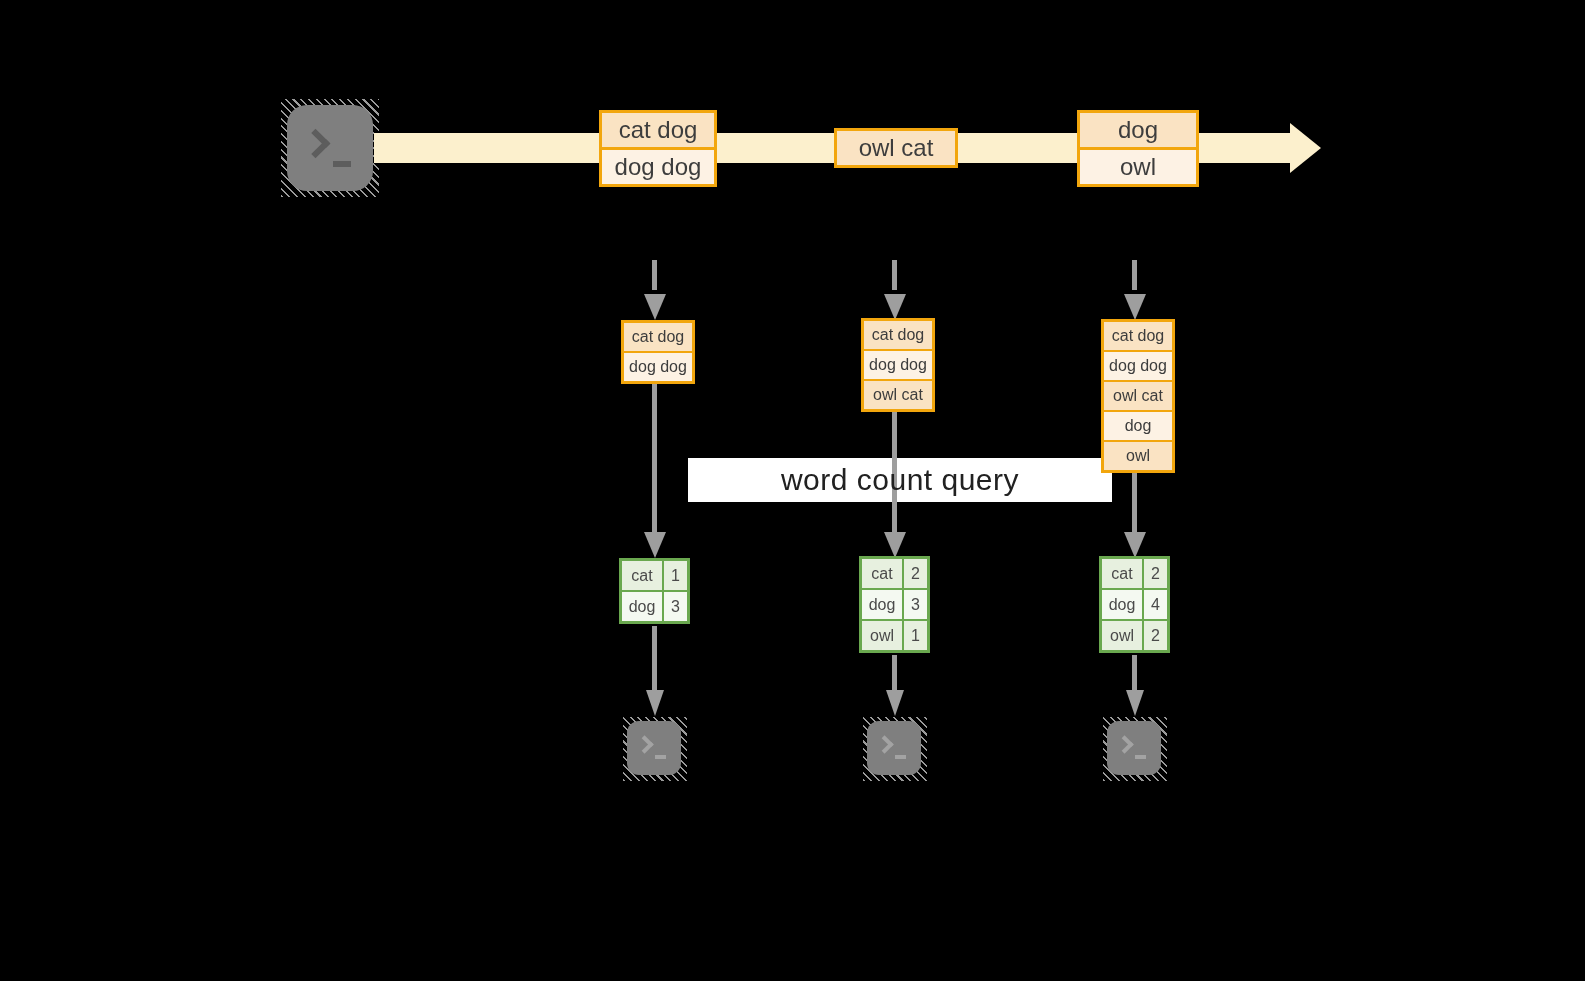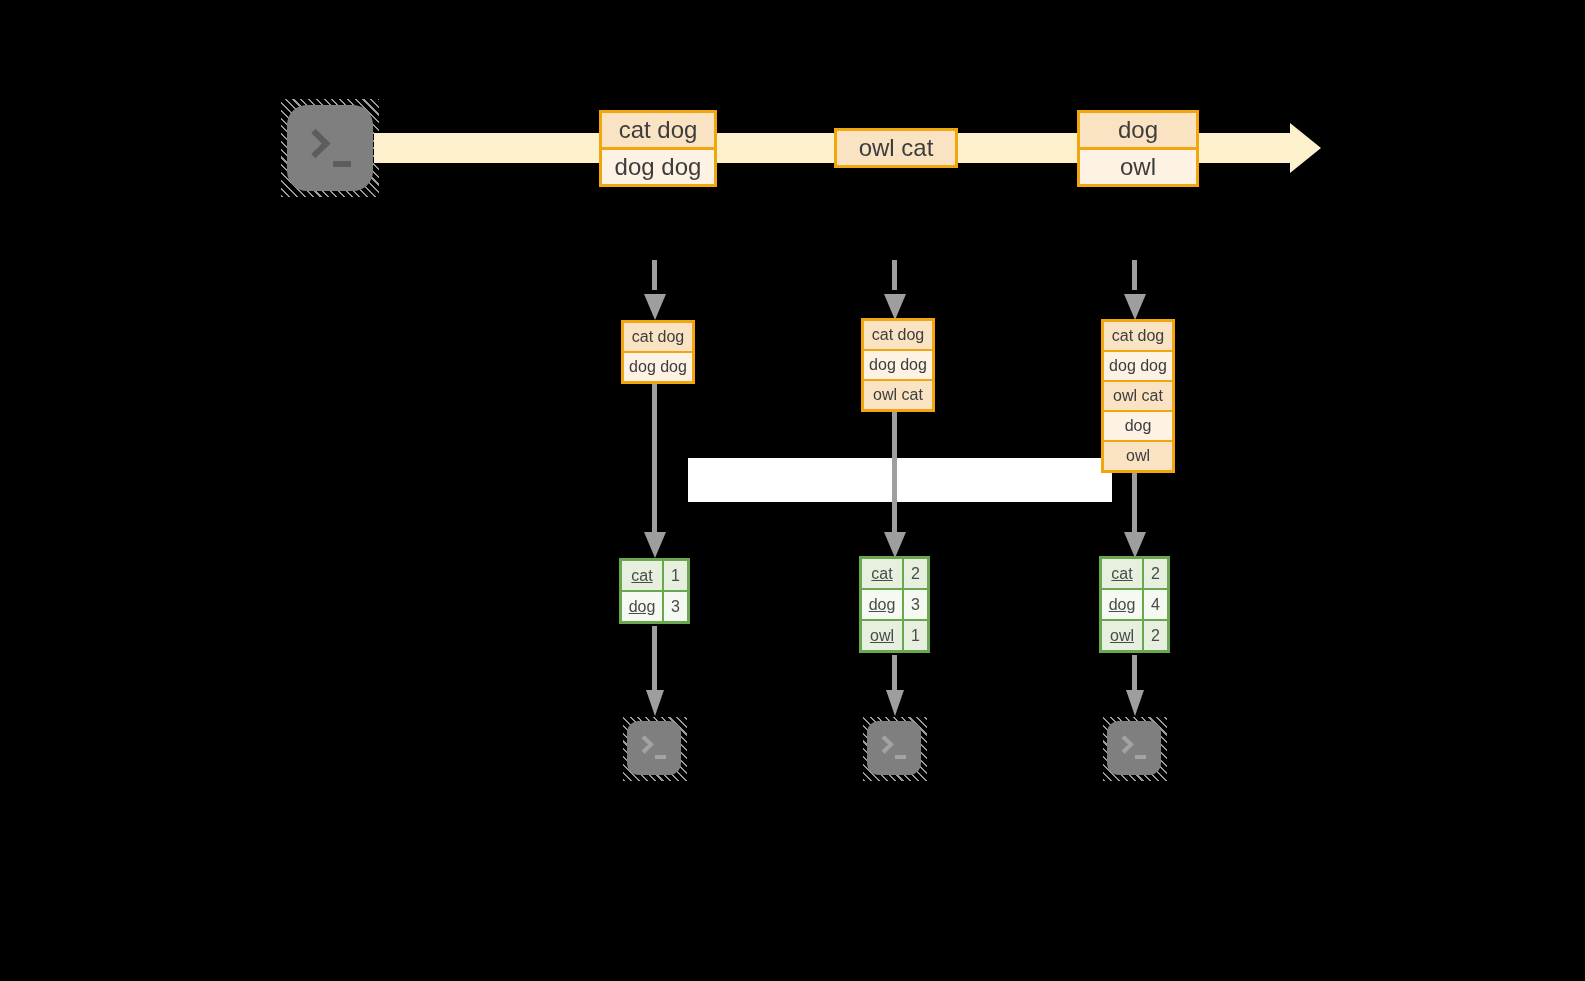--- a/index.html
+++ b/index.html
@@ -52,21 +52,21 @@
   .qtext{position:absolute;left:688px;top:458px;width:424px;height:44px;z-index:4;
       display:flex;align-items:center;justify-content:center;
       font-size:30px;font-weight:300;color:var(--query_text);letter-spacing:.5px;}
 
   
   .gtable{position:absolute;border:3px solid var(--green_stroke);
       background:var(--green_stroke);display:flex;flex-direction:column;gap:2px;z-index:3;}
   .grow{display:flex;gap:2px;}
   .gcell{height:29px;display:flex;align-items:center;justify-content:center;
       font-size:16px;color:#4a4a4a;}
-  .gcell.glabel{width:40px;text-decoration:underline;}
+  .gcell.glabel{width:40px;}
   .gcell.gnum{width:23px;}
   .grow.fill-ga .gcell{background:var(--green_dark);}
   .grow.fill-gb .gcell{background:var(--green_light);}
 </style>
 </head>
 <body>
 
 <div class="canvas">
 
   <div>
@@ -110,20 +110,21 @@
   </div>
   <div class="obox state" style="left:1101px;top:319px;width:68px;">
     <div class="orow fill-a">cat dog</div>
     <div class="orow fill-b">dog dog</div>
     <div class="orow fill-a">owl cat</div>
     <div class="orow fill-b">dog</div>
     <div class="orow fill-a">owl</div>
   </div>
 
   <div class="qband"></div>
+  <div class="qtext">word count query</div>
 
   <div class="vline" style="left:652px;top:384px;height:150px;"></div>
   <div class="ahead" style="left:644px;top:532px;"></div>
   <div class="vline" style="left:892px;top:412px;height:122px;"></div>
   <div class="ahead" style="left:884px;top:532px;"></div>
   <div class="vline" style="left:1132px;top:473px;height:61px;"></div>
   <div class="ahead" style="left:1124px;top:532px;"></div>
 
   <div class="gtable" style="left:619px;top:558px;">
     <div class="grow fill-ga">

